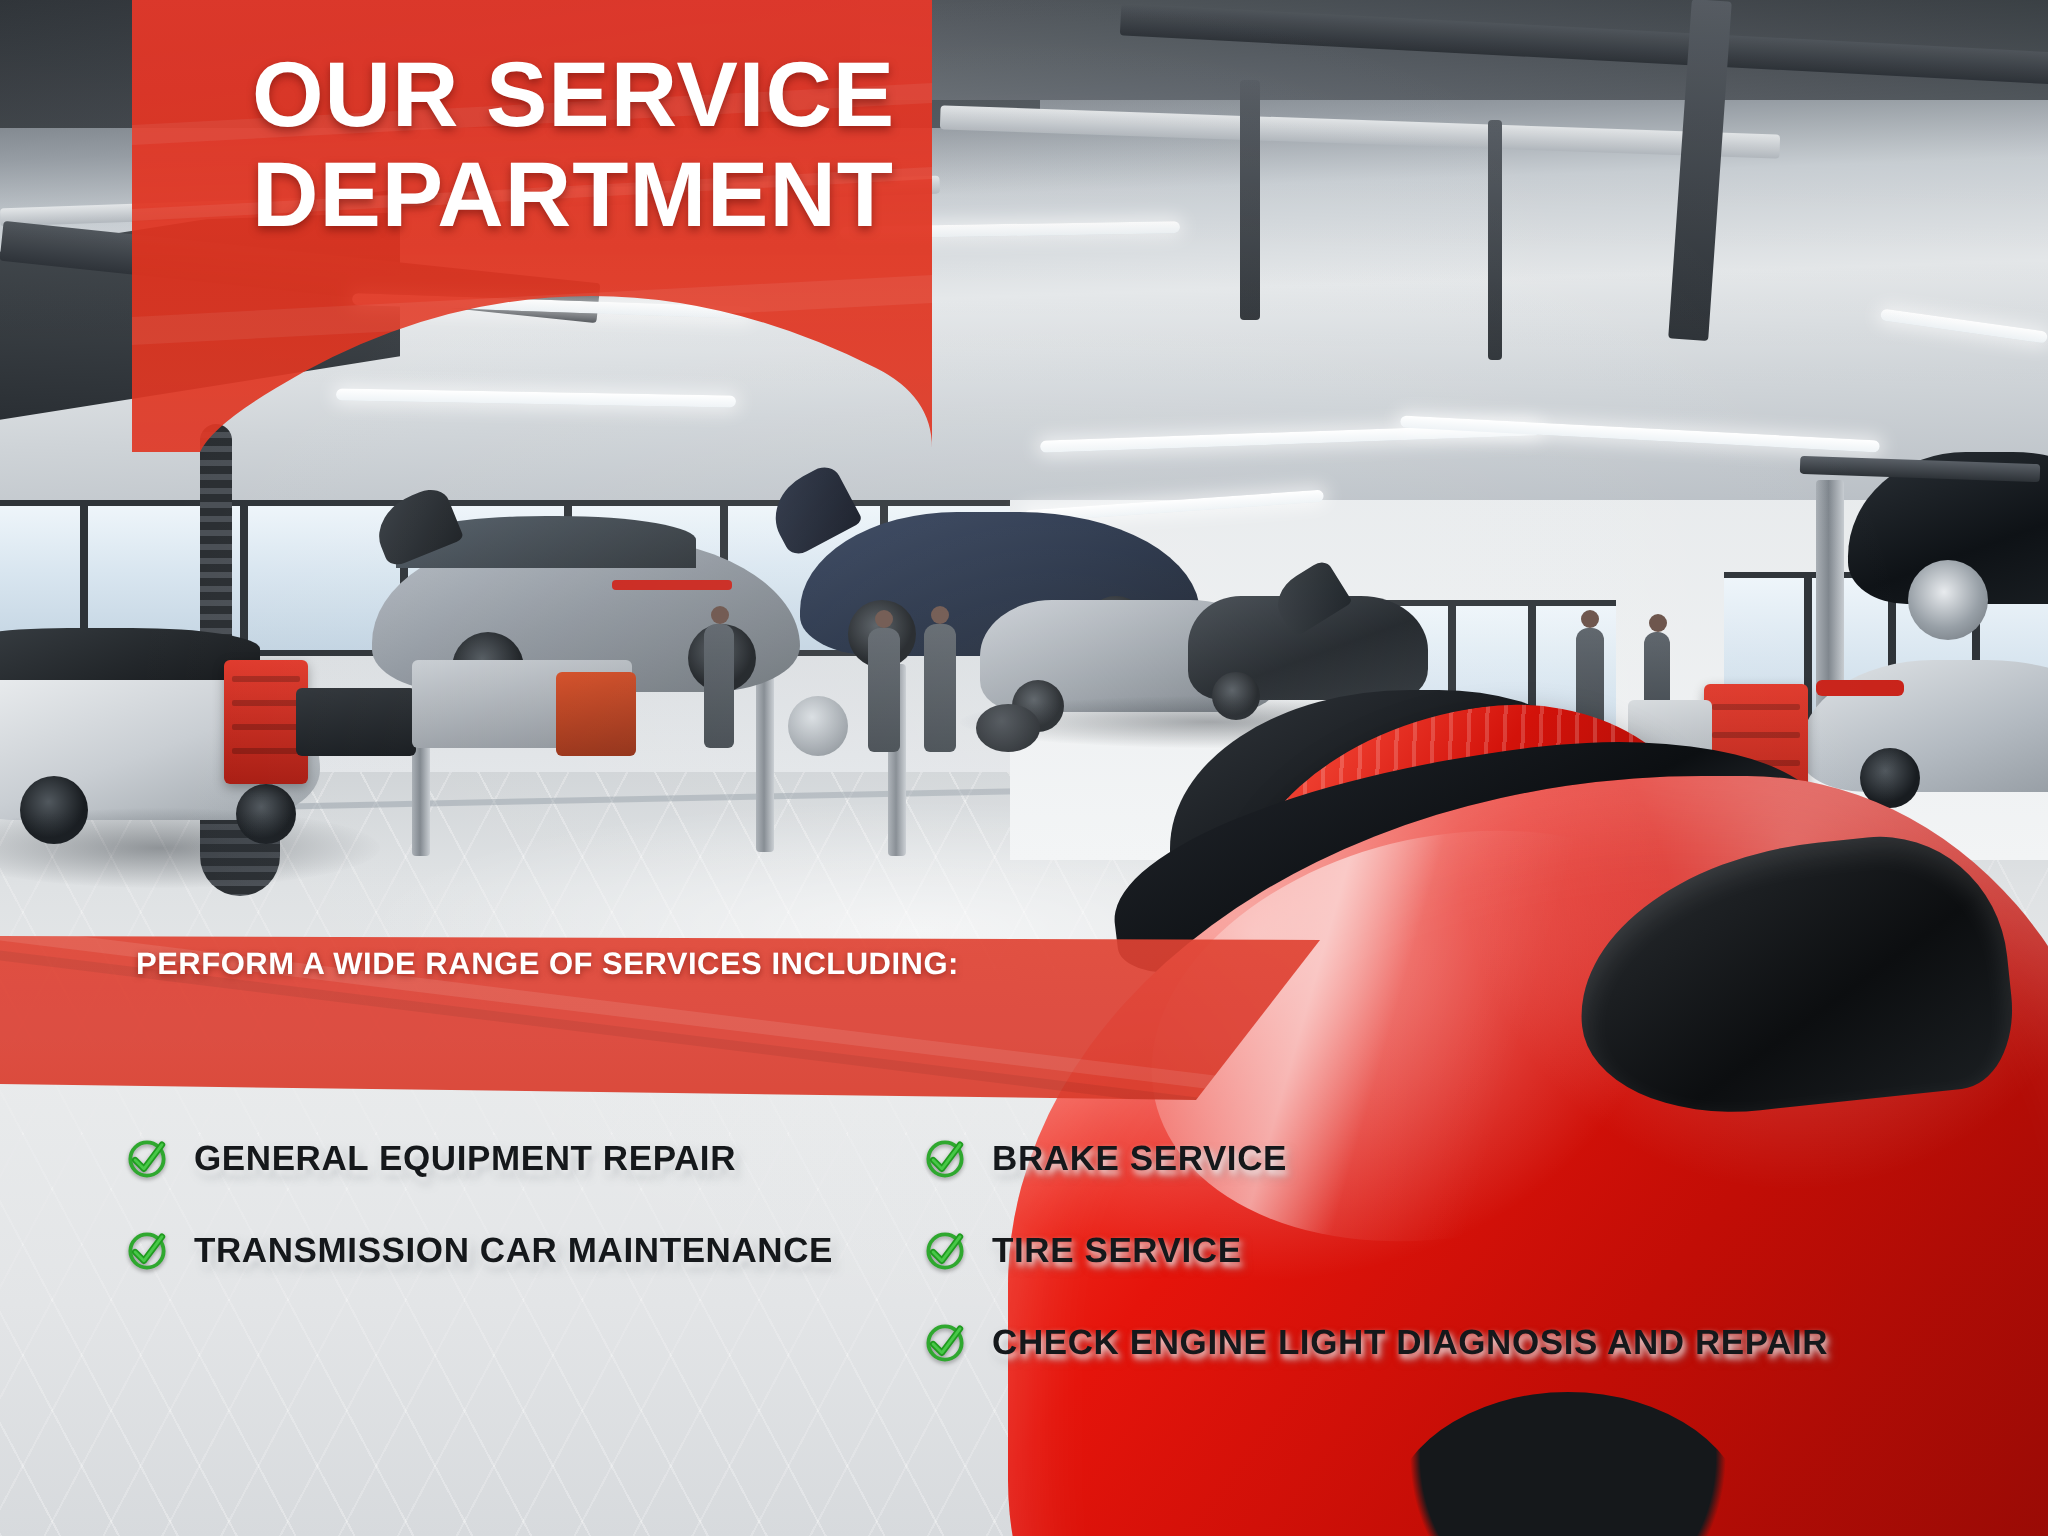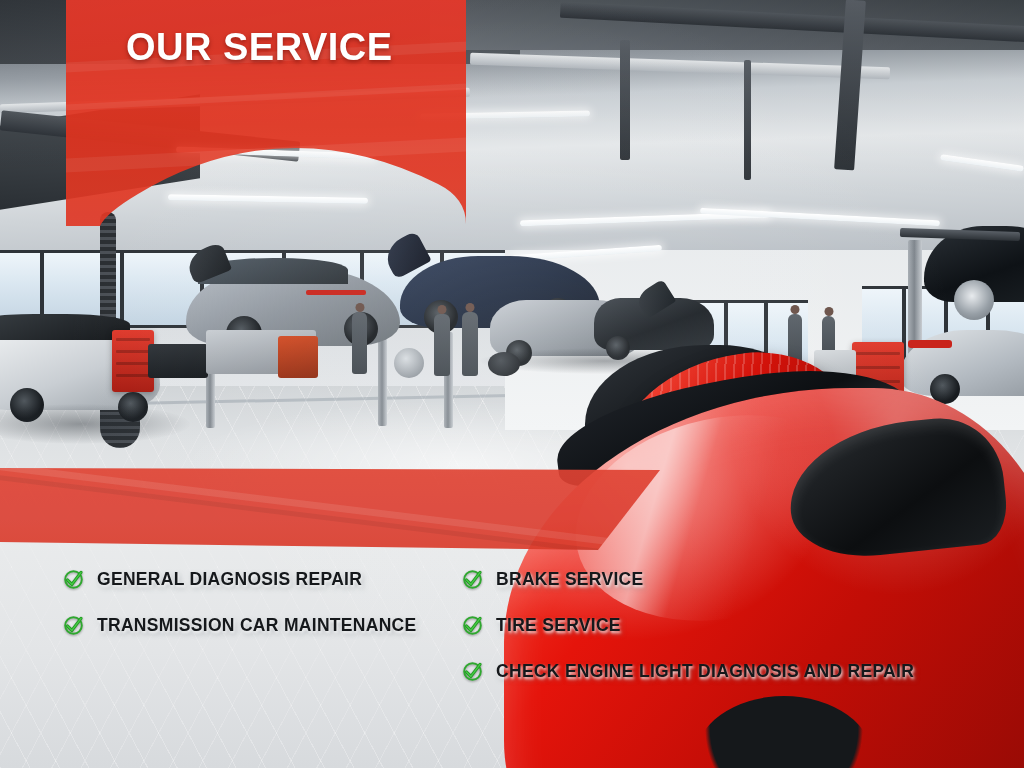--- a/index.html
+++ b/index.html
@@ -196,21 +196,21 @@
   .header-banner .stripe {
     position:absolute; left:-20px; width:440px; height:10px;
     background:rgba(255,255,255,.07);
     transform:rotate(-3deg);
   }
   .header-text {
     position:absolute; left:126px; top:22px; width:330px;
     color:#ffffff;
     font-family:"Liberation Sans", sans-serif;
     font-weight:bold;
-    font-size:38px; line-height:50px;
+    font-size:46px; line-height:50px;
     letter-spacing:.5px;
     text-shadow:0 2px 4px rgba(90,10,5,.5);
   }
   .header-text .l2 { display:block; }
 
   
   .sub-banner {
     position:absolute; left:0; top:468px; width:668px; height:84px;
     background:linear-gradient(180deg,#e04434 0%,#dc4033 60%,#d93c2c 100%);
     opacity:.92;
@@ -428,41 +428,43 @@
     <div class="redcar-wheelarch"></div>
   </div>
 
   <div class="header-banner">
     <span class="stripe" style="top:54px;"></span>
     <span class="stripe" style="top:96px; height:6px;"></span>
     <span class="stripe" style="top:150px; height:14px;"></span>
   </div>
   <div class="header-text">
     <span class="l1">OUR SERVICE</span>
+    <span class="l2">DEPARTMENT</span>
   </div>
 
   <div class="sub-banner">
     <span class="diag"></span>
     <span class="diag2"></span>
   </div>
   <div class="sub-text">
+    <span>PERFORM A WIDE RANGE OF SERVICES INCLUDING:</span>
   </div>
 
   <div class="svc-list">
 
     <div class="svc-col left">
       <div class="svc-item">
         <span class="check-icon">
           <svg viewBox="0 0 24 24" width="21" height="21">
             <circle cx="12" cy="12" r="9.5" fill="none" stroke="#2FA82F" stroke-width="2.2"></circle>
             <path d="M5.2 12.6 L10.2 17.6 L20.6 3.8" fill="none" stroke="#1F9B1F" stroke-width="3.6" stroke-linecap="round" stroke-linejoin="round"></path>
             <path d="M5.2 12.6 L10.2 17.6 L20.6 3.8" fill="none" stroke="#47C847" stroke-width="1.6" stroke-linecap="round" stroke-linejoin="round"></path>
           </svg>
         </span>
-        <span class="svc-label">GENERAL DIAGNOSIS REPAIR</span>
+        <span class="svc-label">GENERAL EQUIPMENT REPAIR</span>
       </div>
       <div class="svc-item">
         <span class="check-icon">
           <svg viewBox="0 0 24 24" width="21" height="21">
             <circle cx="12" cy="12" r="9.5" fill="none" stroke="#2FA82F" stroke-width="2.2"></circle>
             <path d="M5.2 12.6 L10.2 17.6 L20.6 3.8" fill="none" stroke="#1F9B1F" stroke-width="3.6" stroke-linecap="round" stroke-linejoin="round"></path>
             <path d="M5.2 12.6 L10.2 17.6 L20.6 3.8" fill="none" stroke="#47C847" stroke-width="1.6" stroke-linecap="round" stroke-linejoin="round"></path>
           </svg>
         </span>
         <span class="svc-label">TRANSMISSION CAR MAINTENANCE</span>

